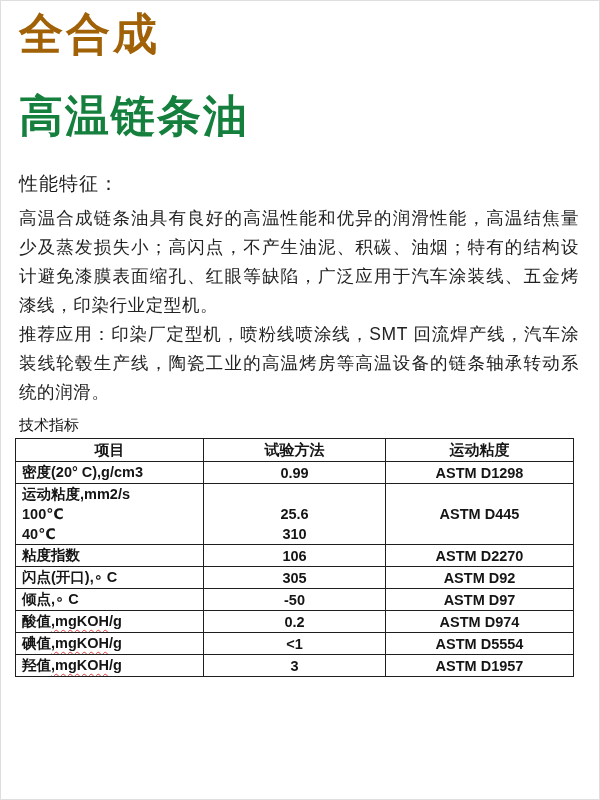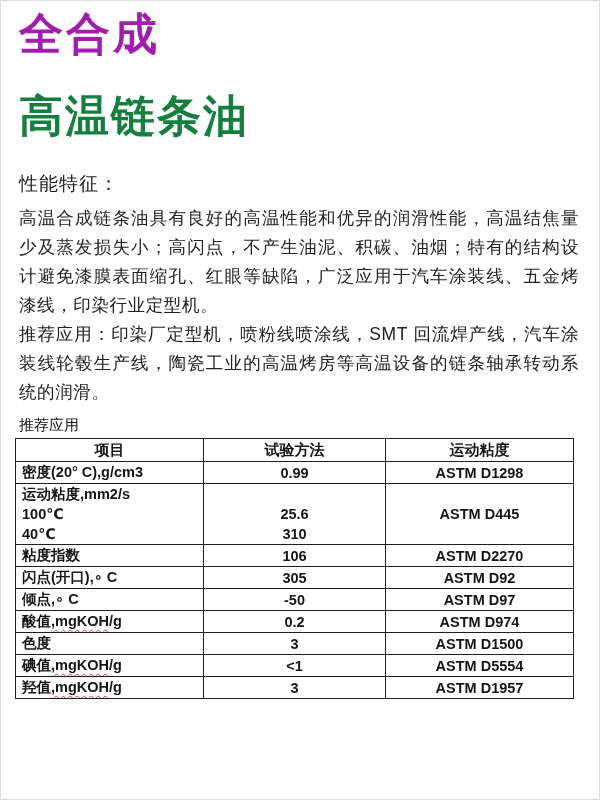--- a/index.html
+++ b/index.html
@@ -10,21 +10,21 @@
   }
   .page{
     position:relative;box-sizing:border-box;
     width:600px;height:800px;
     border:1px solid #dedede;
     padding:4px 20px 0 18px;
     overflow:hidden;background:#fff;
   }
   .title-black{
     font-size:44px;font-weight:bold;line-height:50px;
-    margin:4px 0 0 0;letter-spacing:3px;color:#a21caf;
+    margin:4px 0 0 0;letter-spacing:3px;color:#a16207;
   }
   .title-red{
     font-size:44px;font-weight:bold;line-height:50px;
     margin:32px 0 0 0;letter-spacing:2px;color:#15803d;
   }
   .features-heading{
     font-size:19px;line-height:26px;margin:30px 0 0 0;letter-spacing:1px;
   }
   .body-par{
     font-size:17.5px;line-height:29px;margin:7px 0 0 0;
@@ -67,21 +67,21 @@
   <h1 class="title-black">全合成</h1>
 
   <h1 class="title-red">高温链条油</h1>
 
   <div class="features-heading">性能特征：</div>
 
   <p class="body-par">高温合成链条油具有良好的高温性能和优异的润滑性能，高温结焦量少及蒸发损失小；高闪点，不产生油泥、积碳、油烟；特有的结构设计避免漆膜表面缩孔、红眼等缺陷，广泛应用于汽车涂装线、五金烤漆线，印染行业定型机。</p>
 
   <p class="body-par second">推荐应用：印染厂定型机，喷粉线喷涂线，SMT 回流焊产线，汽车涂装线轮毂生产线，陶瓷工业的高温烤房等高温设备的链条轴承转动系统的润滑。</p>
 
-  <div class="table-caption">推荐应用</div>
+  <div class="table-caption">技术指标</div>
 
   <table class="spec">
     <colgroup>
         <col class="c1">
         <col class="c2">
         <col class="c3">
       </colgroup>
     <thead>
       <tr>
         <th>项目</th>
@@ -122,25 +122,20 @@
         <td class="name">倾点,∘ C</td>
         <td>-50</td>
         <td>ASTM D97</td>
       </tr>
       <tr>
         <td class="name"><span>酸值</span><span class="squiggle">,mgKOH</span><span>/g</span></td>
         <td>0.2</td>
         <td>ASTM D974</td>
       </tr>
       <tr>
-        <td class="name">色度</td>
-        <td>3</td>
-        <td>ASTM D1500</td>
-      </tr>
-      <tr>
         <td class="name"><span>碘值</span><span class="squiggle">,mgKOH</span><span>/g</span></td>
         <td>&lt;1</td>
         <td>ASTM D5554</td>
       </tr>
       <tr>
         <td class="name"><span>羟值</span><span class="squiggle">,mgKOH</span><span>/g</span></td>
         <td>3</td>
         <td>ASTM D1957</td>
       </tr>
     </tbody>

